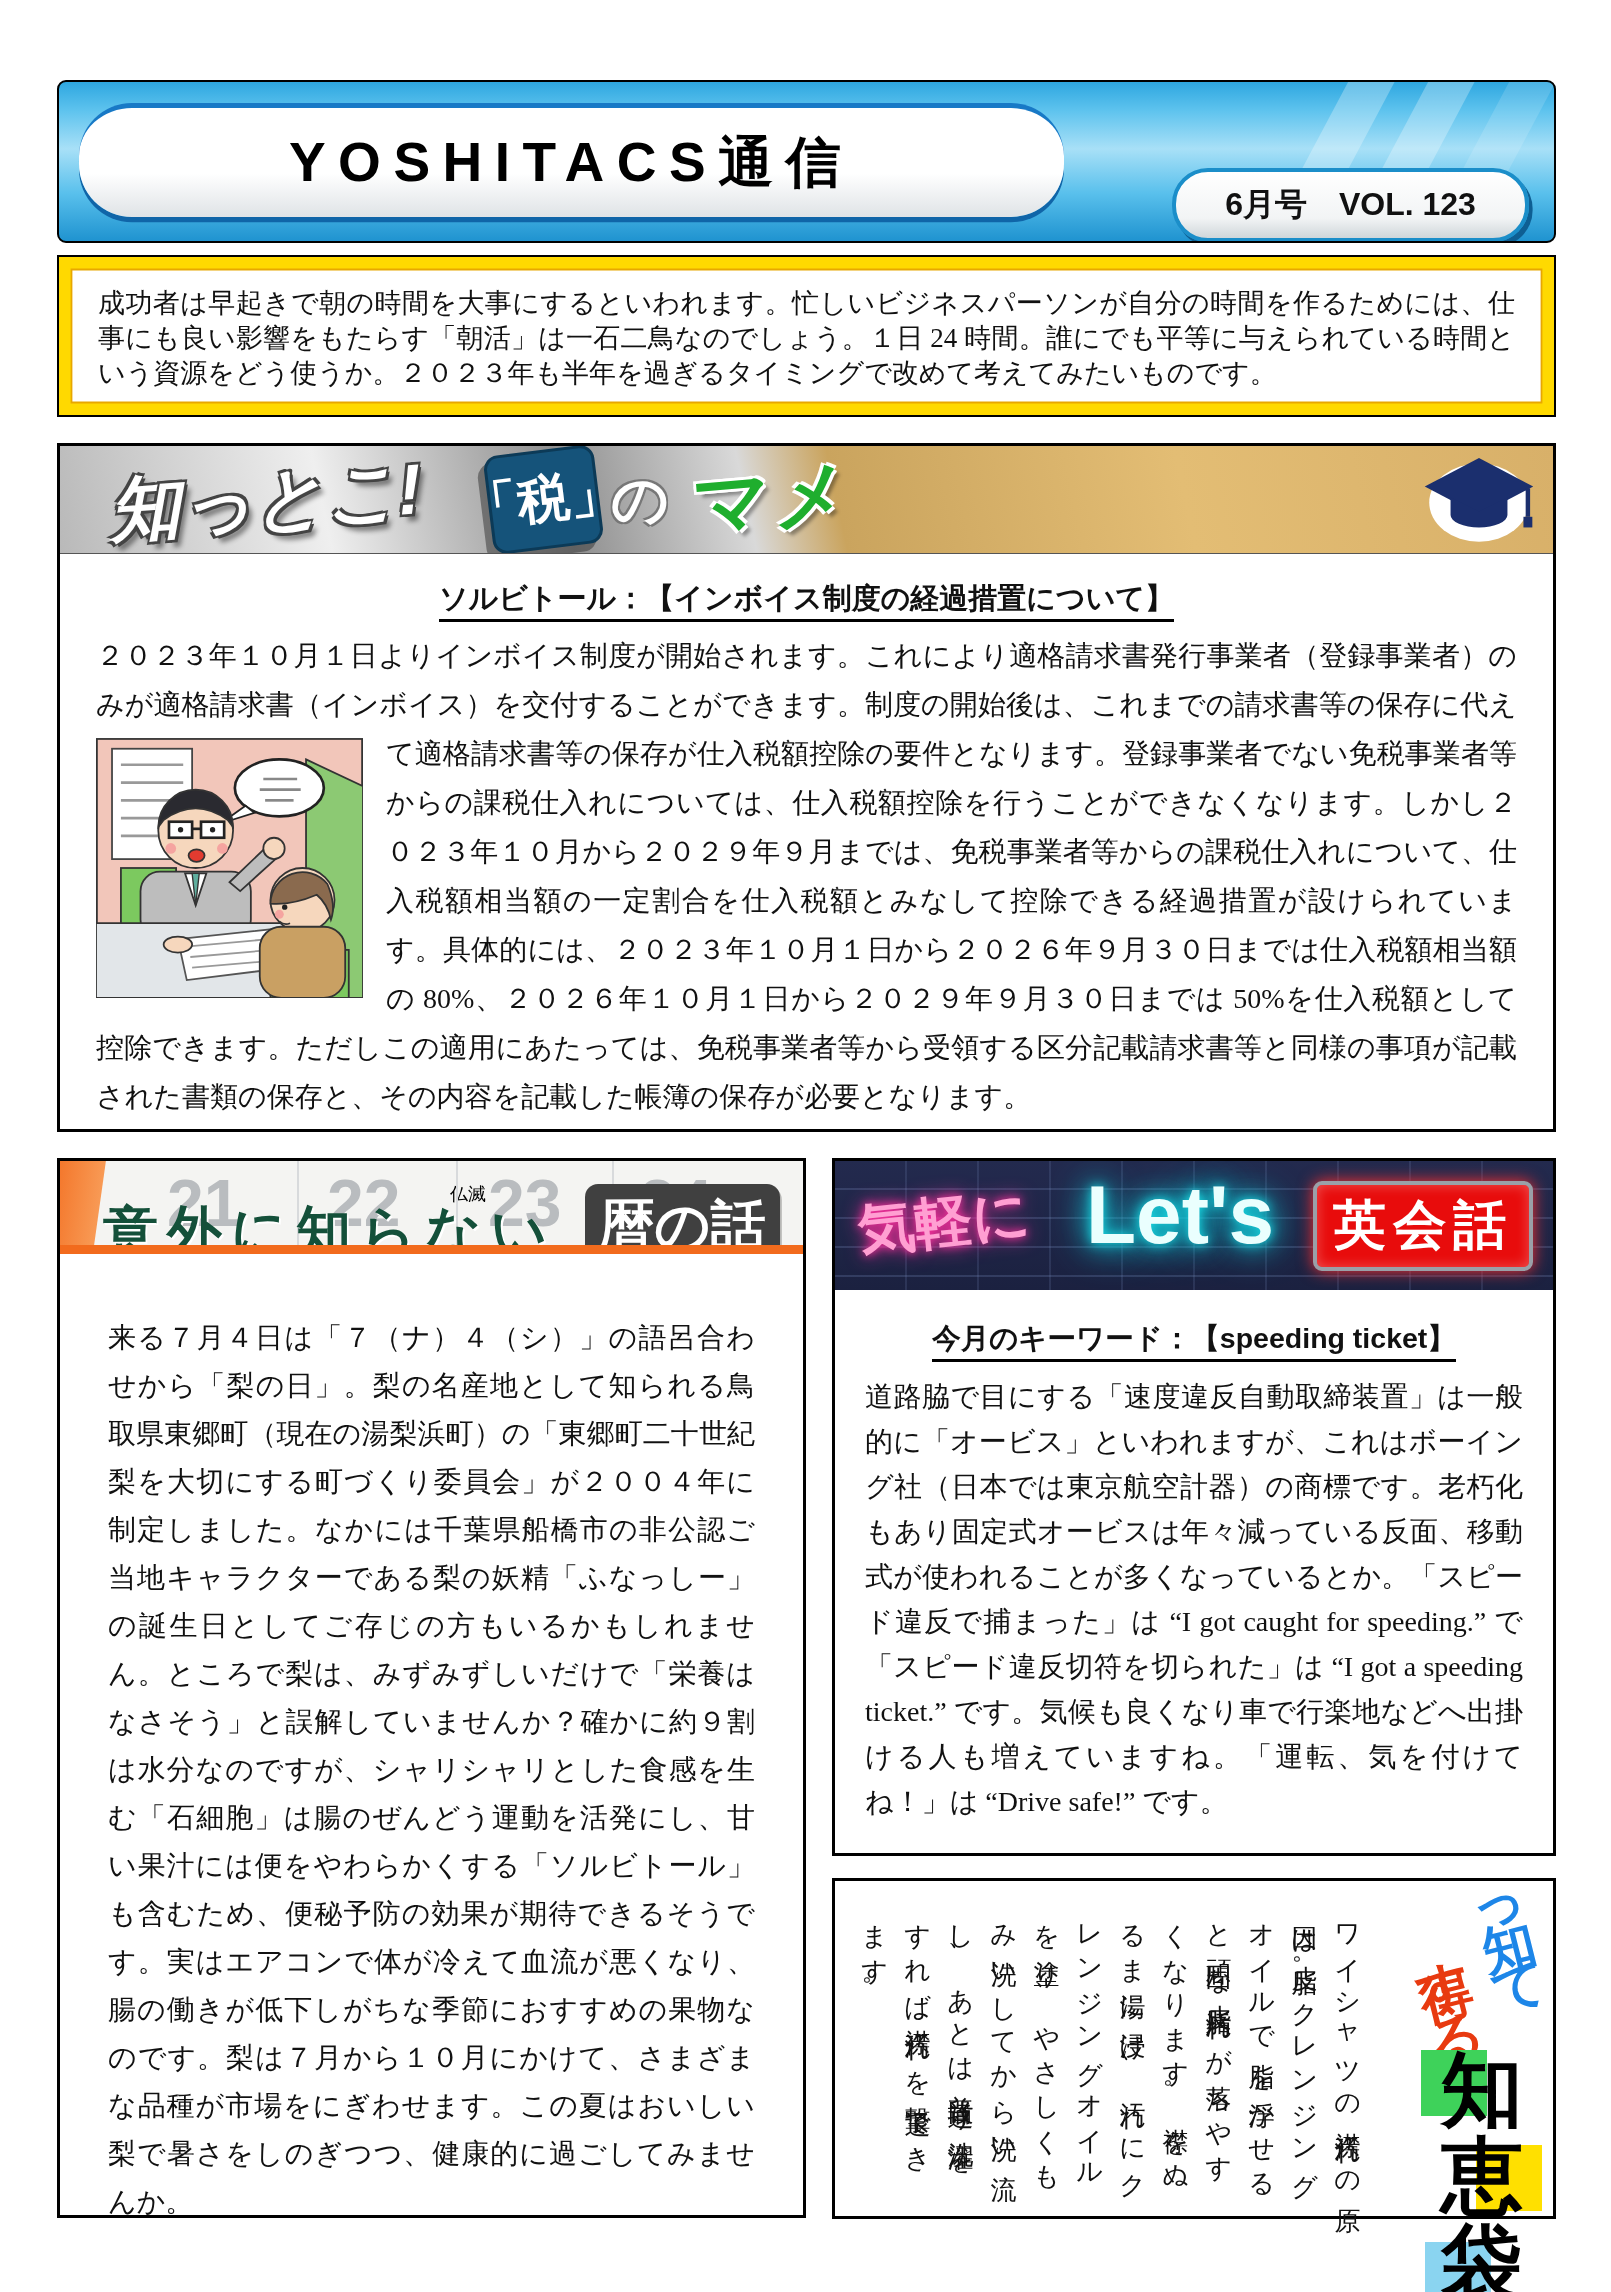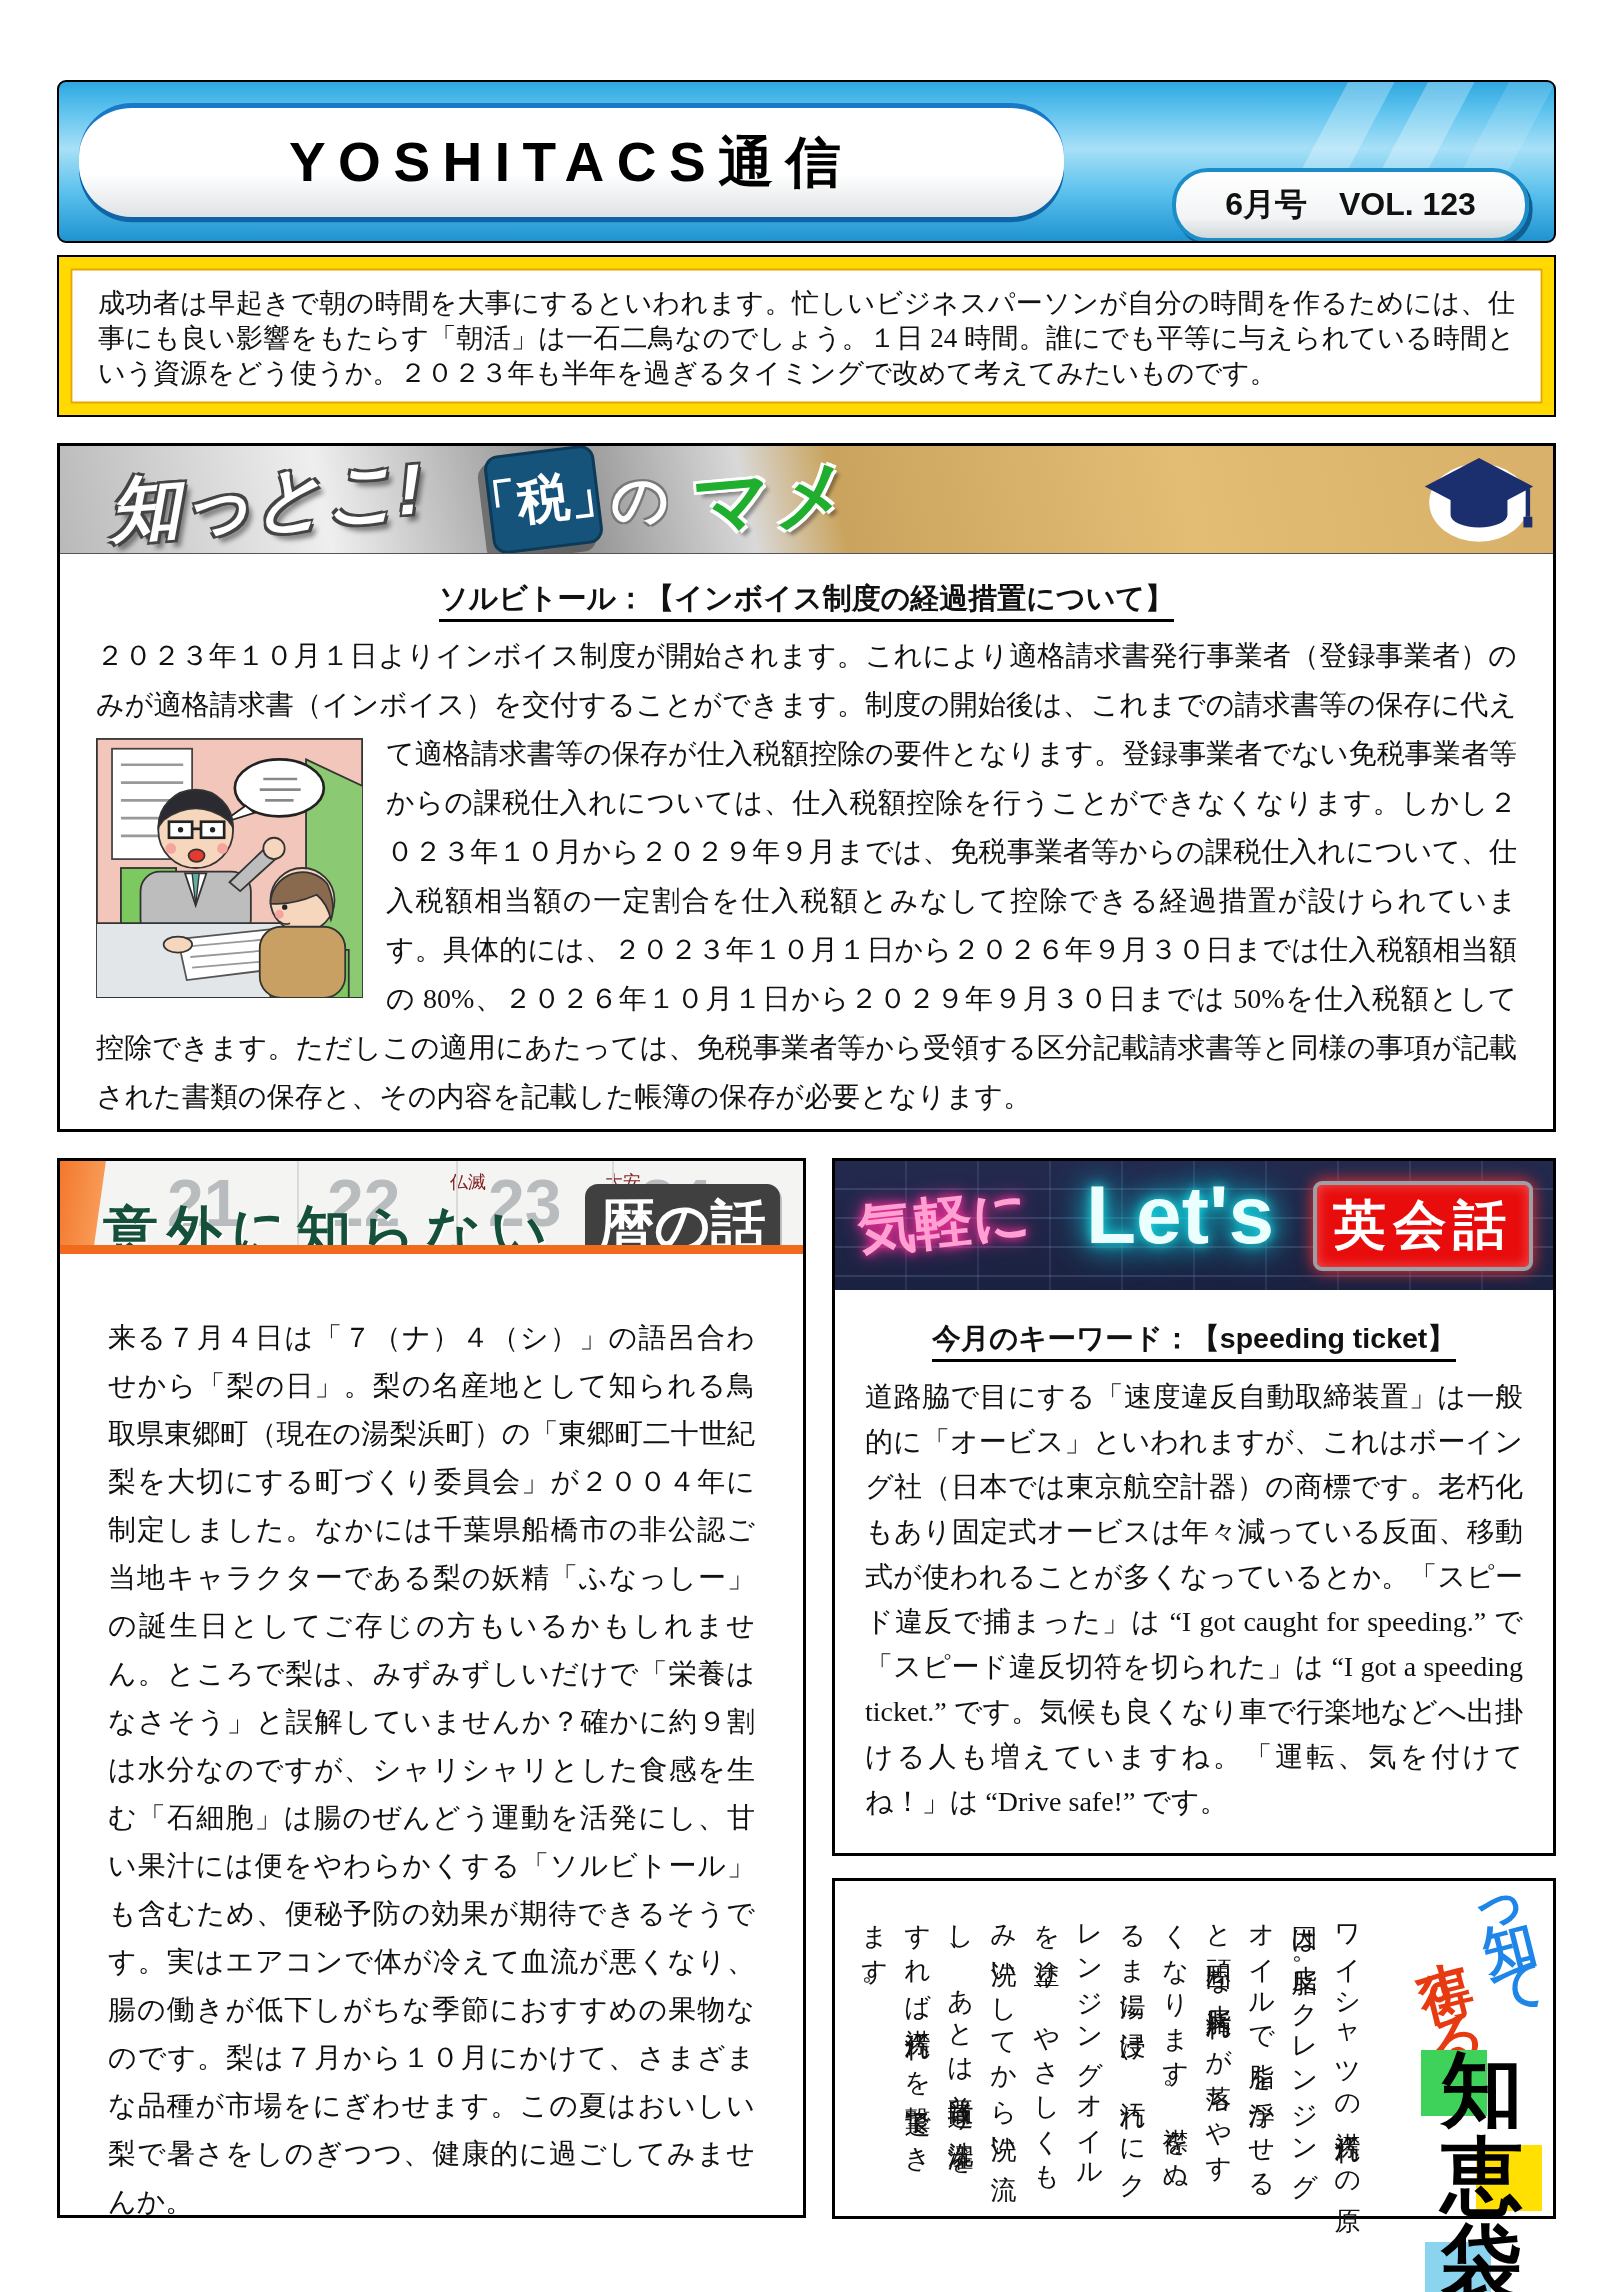--- a/index.html
+++ b/index.html
@@ -55,21 +55,21 @@
   .tax-heading span{font-family:"Liberation Sans","DejaVu Sans",sans-serif;font-weight:bold;font-size:29px;
          border-bottom:3.6px solid #000;padding-bottom:5.3px;}
   .tax-body{margin:0;font-size:28px;line-height:49px;text-align:justify;}
   .illus{float:left;width:267px;height:260px;margin:9px 23px 3.6px 0;}
 
   
   .pear{left:57px;top:1158px;width:749px;height:1060px;}
   .cal-banner{position:relative;height:93px;background:#f4f4f2;overflow:hidden;border-bottom:9px solid #f26b1d;box-sizing:border-box;}
   .cal-banner .oband{position:absolute;left:-27px;top:-9px;width:62px;height:169px;background:linear-gradient(90deg,#f26b1d,#f89a55);transform:rotate(8deg);}
   .cal-num{position:absolute;color:#b9bcbf;font-family:"Liberation Sans",sans-serif;font-size:66px;font-weight:bold;top:3.6px;}
-  .cal-rokuyo{position:absolute;color:#7f1d1d;font-size:18px;top:9px;font-family:"Liberation Sans",sans-serif;}
+  .cal-rokuyo{position:absolute;color:#000000;font-size:18px;top:21px;font-family:"Liberation Sans",sans-serif;}
   .cal-line{position:absolute;top:0;width:1.8px;height:129px;background:#d8dadc;}
   .cal-banner .gaiword{position:absolute;left:43px;top:34px;font-family:"Liberation Sans",sans-serif;
         font-weight:bold;font-size:55px;color:#14503a;letter-spacing:9px;text-shadow:1.8px 1.8px 0 #fff;}
   .cal-banner .koyomi{position:absolute;right:23px;top:23px;background:#404040;border-radius:13px;
         padding:5.3px 14.3px;font-family:"Liberation Sans",sans-serif;font-weight:bold;font-size:55px;color:#fff;
         box-shadow:1.8px 2.7px 0 rgba(0,0,0,.25);}
   .pear-body{margin:12px;padding:48px 36px 0;font-size:28px;line-height:48px;text-align:justify;}
 
   .eng{left:832px;top:1158px;width:724px;height:698px;}
   .neon-banner{position:relative;height:129px;overflow:hidden;

